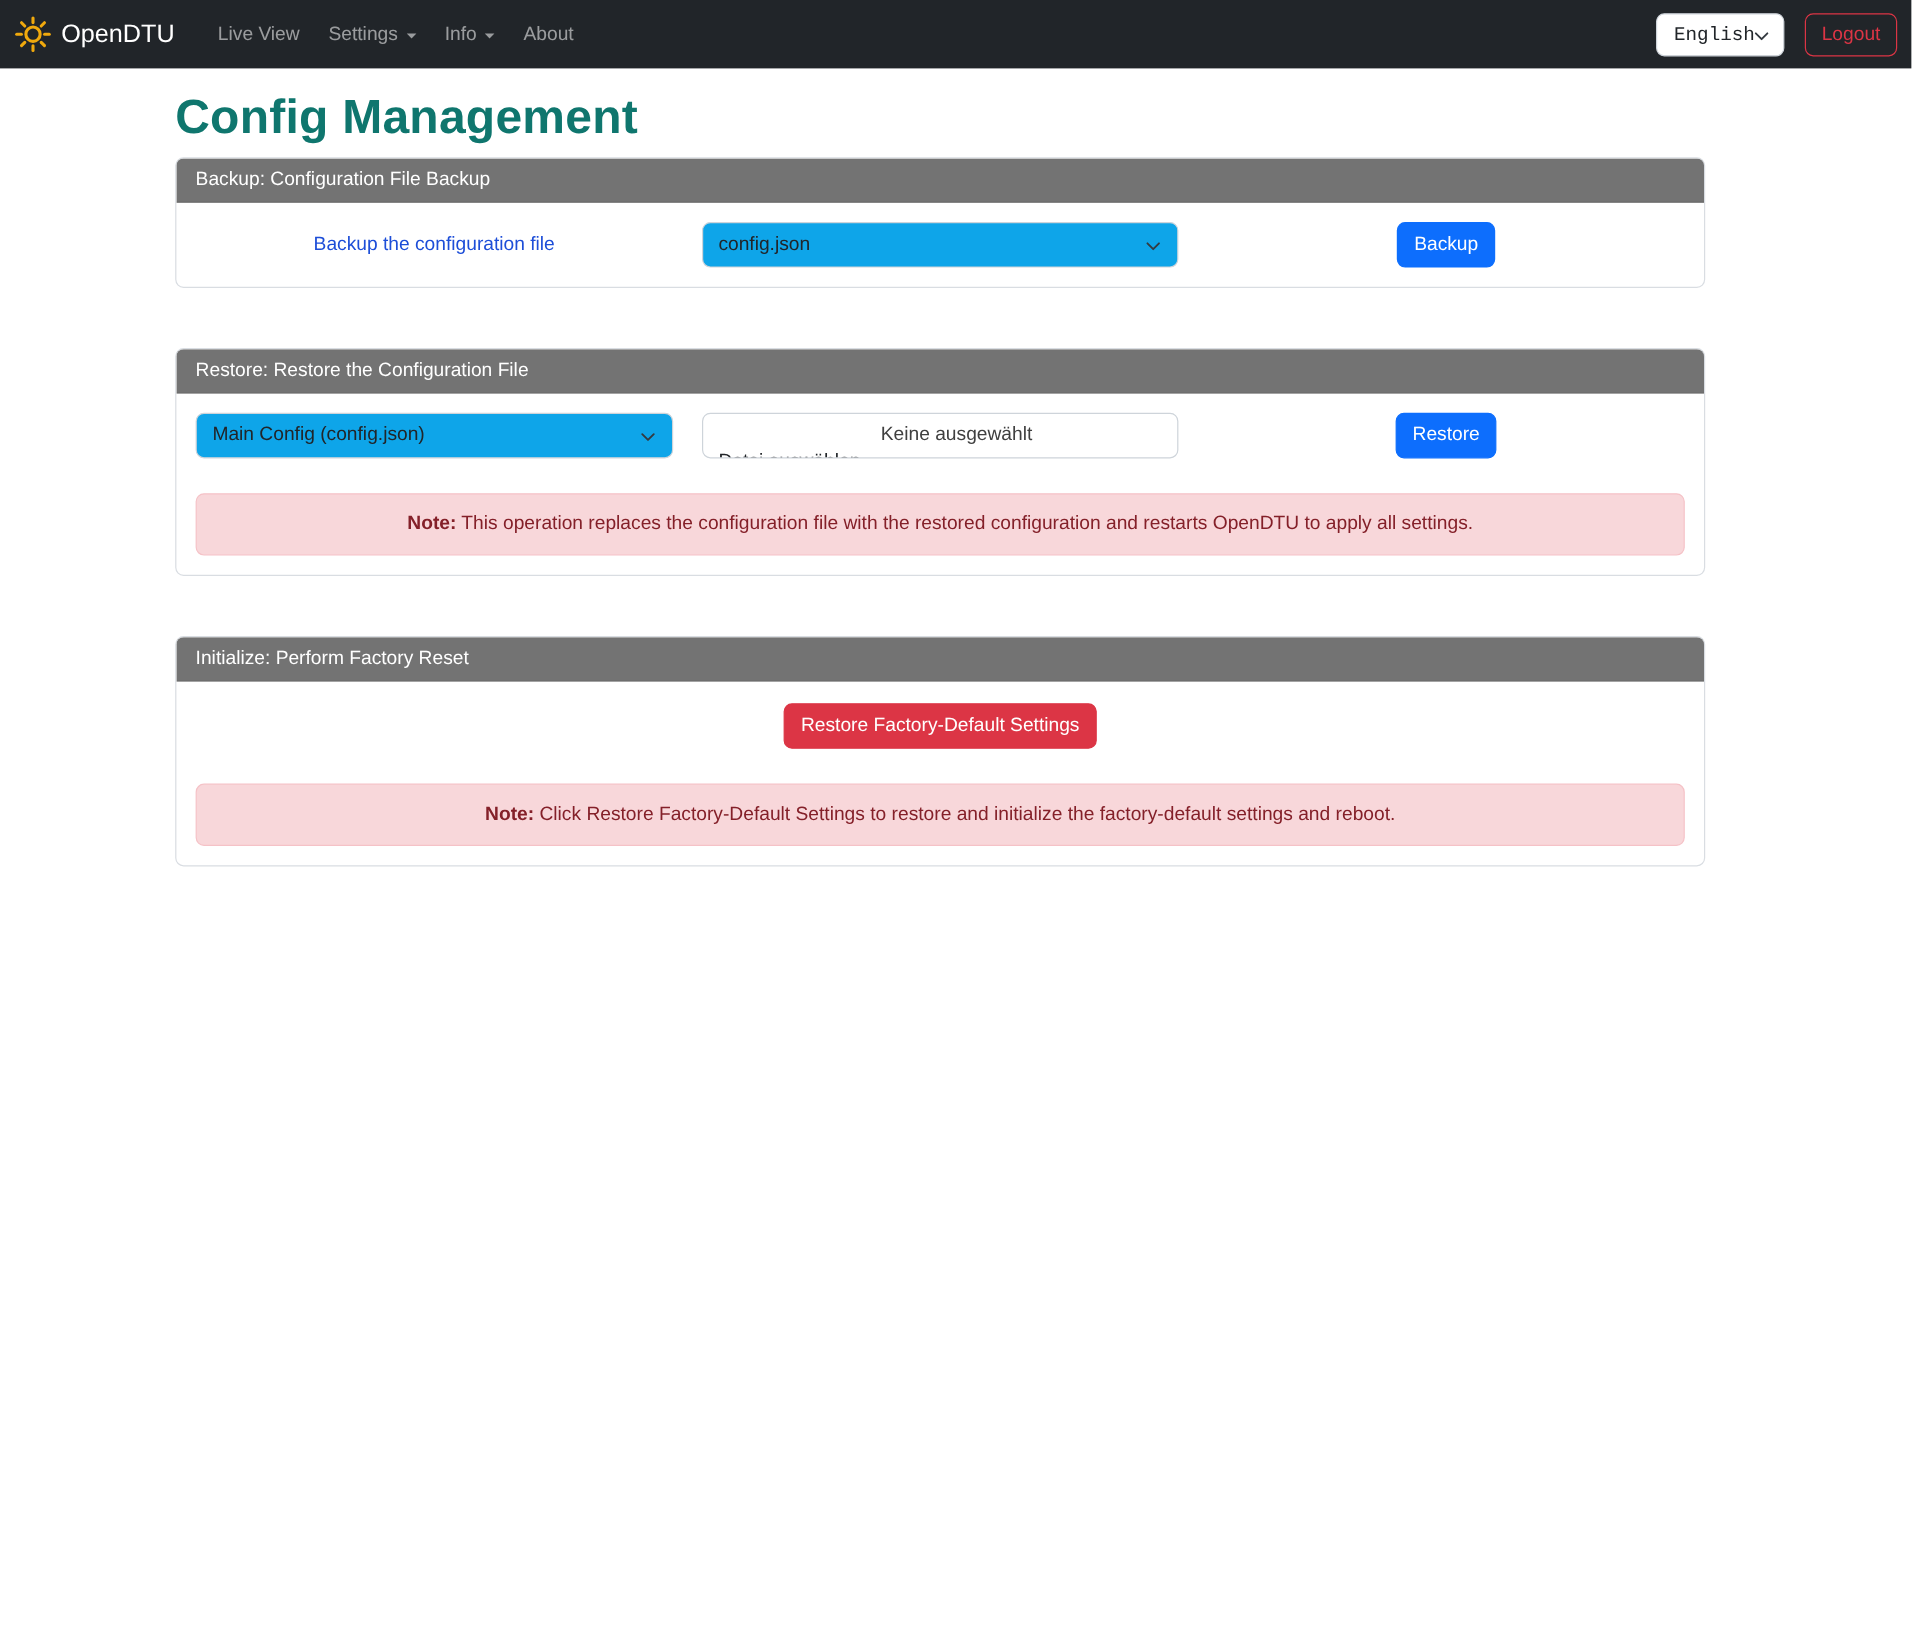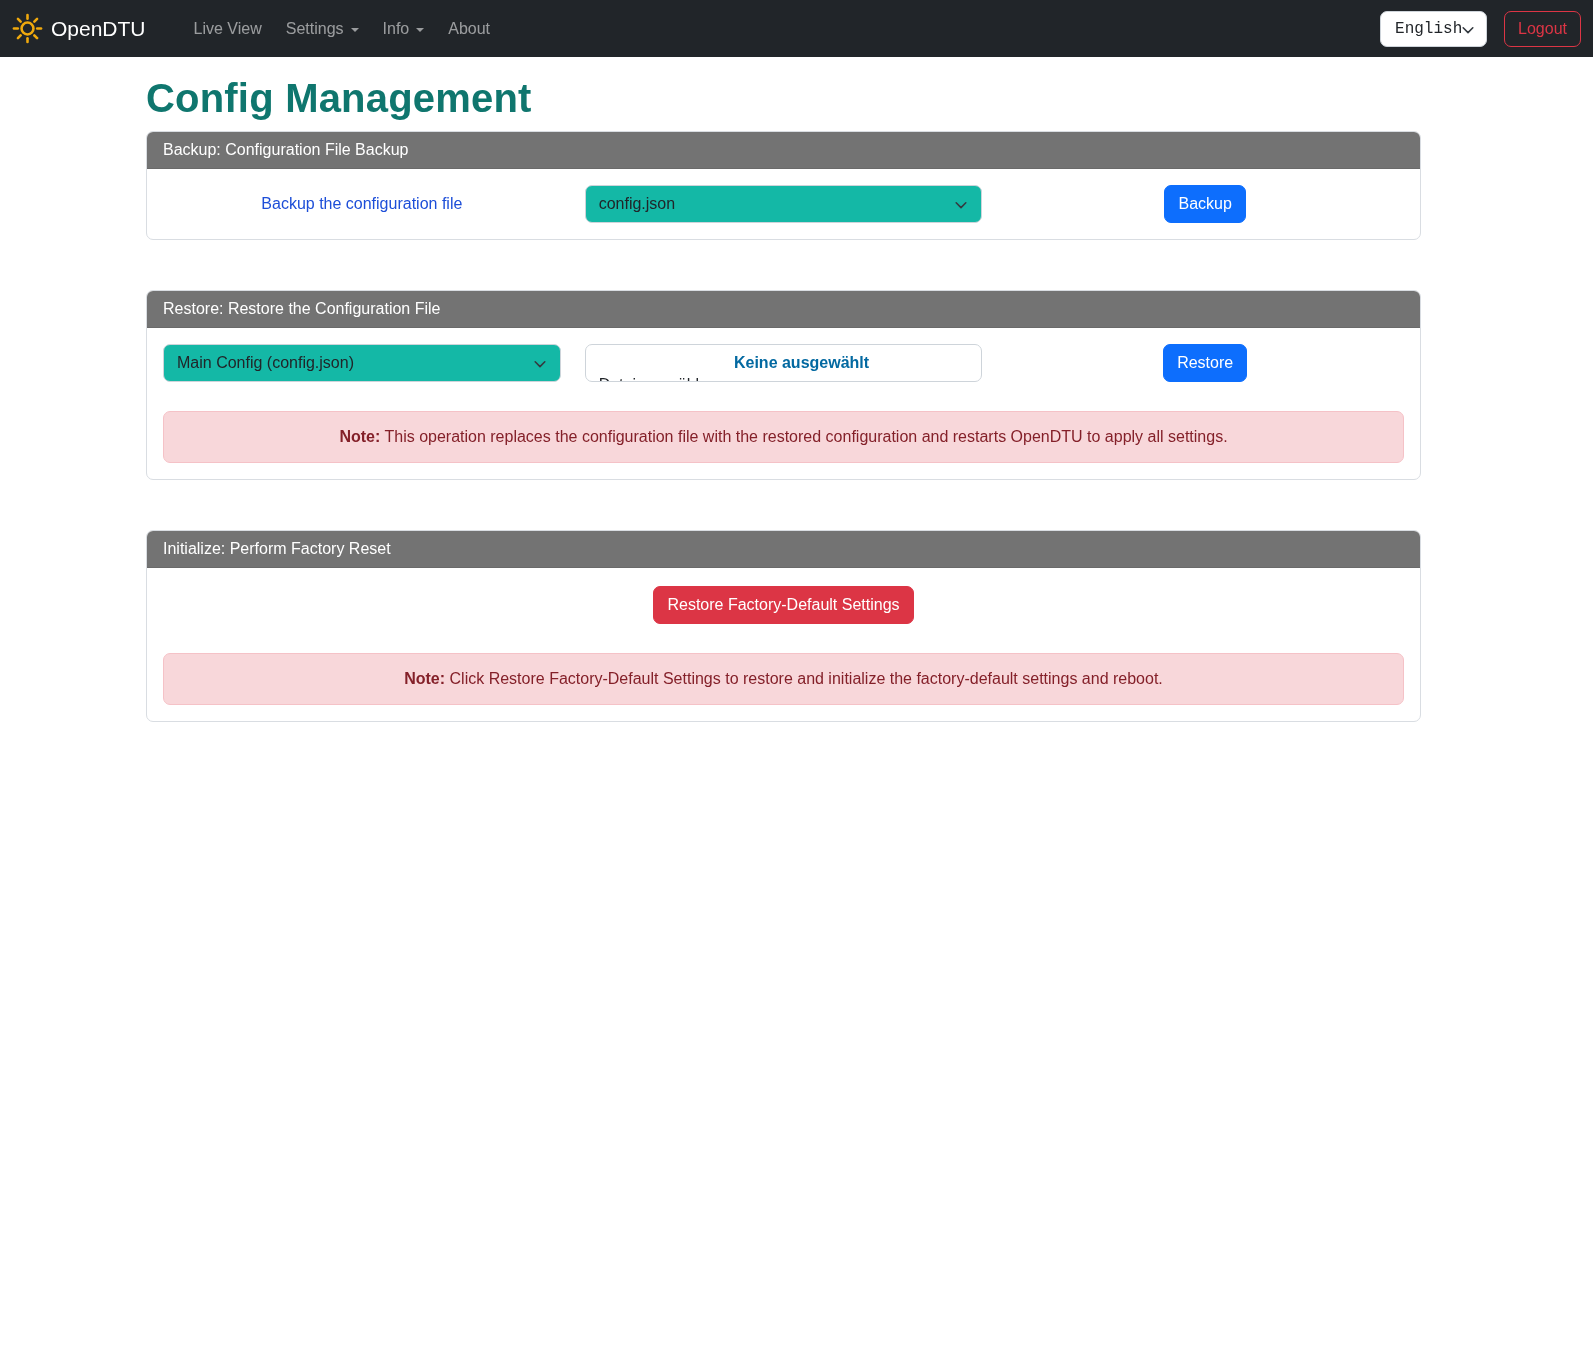--- a/index.html
+++ b/index.html
@@ -14,21 +14,21 @@
   
   .navbar {
     height: 57px; background: #212529;
     display: flex; align-items: center; justify-content: space-between;
     padding: 0 12px;
   }
   .nav-left { display: flex; align-items: center; }
   .brand {
     display: flex; align-items: center; gap: 8px;
     color: #ffffff; font-size: 21px; text-decoration: none;
-    margin-right: 36px; cursor: pointer;
+    margin-right: 24px; cursor: pointer;
   }
   .nav-links { display: flex; align-items: flex-start; }
   .nav-link {
     color: rgba(255,255,255,0.55); font-size: 16px; text-decoration: none;
     padding: 8px 8px; margin: 0 4px; cursor: pointer;
     display: inline-flex; align-items: center; gap: 7px;
   }
   .caret-down {
     width: 0; height: 0; display: inline-block;
     border-left: 4px solid transparent; border-right: 4px solid transparent;
@@ -72,37 +72,37 @@
 
   .row3 {
     display: grid; grid-template-columns: 1fr 1fr 1fr;
     column-gap: 24px; align-items: center;
   }
   .label-center { text-align: center; font-size: 16px; color: #1d4ed8; }
 
   
   .form-select {
     position: relative; height: 38px; width: 100%;
-    border: 1px solid #ced4da; border-radius: 7px; background: #14b8a6;
+    border: 1px solid #ced4da; border-radius: 7px; background: #0ea5e9;
     display: flex; align-items: center;
     padding: 0 36px 0 13px; font-size: 16px; color: #212529; cursor: pointer;
   }
   .form-select .chev-svg { position: absolute; right: 13px; top: 12px; }
 
   .file-input {
     display: flex; align-items: stretch; height: 38px; width: 100%;
     border: 1px solid #ced4da; border-radius: 7px;
     background: #fff; overflow: hidden; cursor: pointer;
   }
   .file-btn {
     background: #e9ecef; color: #212529;
     display: flex; align-items: center;
     padding: 0 13px; border-right: 1px solid #ced4da; white-space: nowrap; margin-top: 40px;
   }
-  .file-status { display: flex; align-items: center; padding: 0 3px; color: #0369a1; white-space: nowrap; font-weight: bold; }
+  .file-status { display: flex; align-items: center; padding: 0 3px; color: #404040; white-space: nowrap; }
 
   .btn {
     font-family: inherit; font-size: 16px; line-height: 1.5;
     padding: 6px 13px; border-radius: 7px;
     border: 1px solid transparent; cursor: pointer;
   }
   .btn-primary { background: #0d6efd; border-color: #0d6efd; color: #ffffff; }
   .btn-danger  { background: #dc3545; border-color: #dc3545; color: #ffffff; }
   .col-center { text-align: center; }
 

